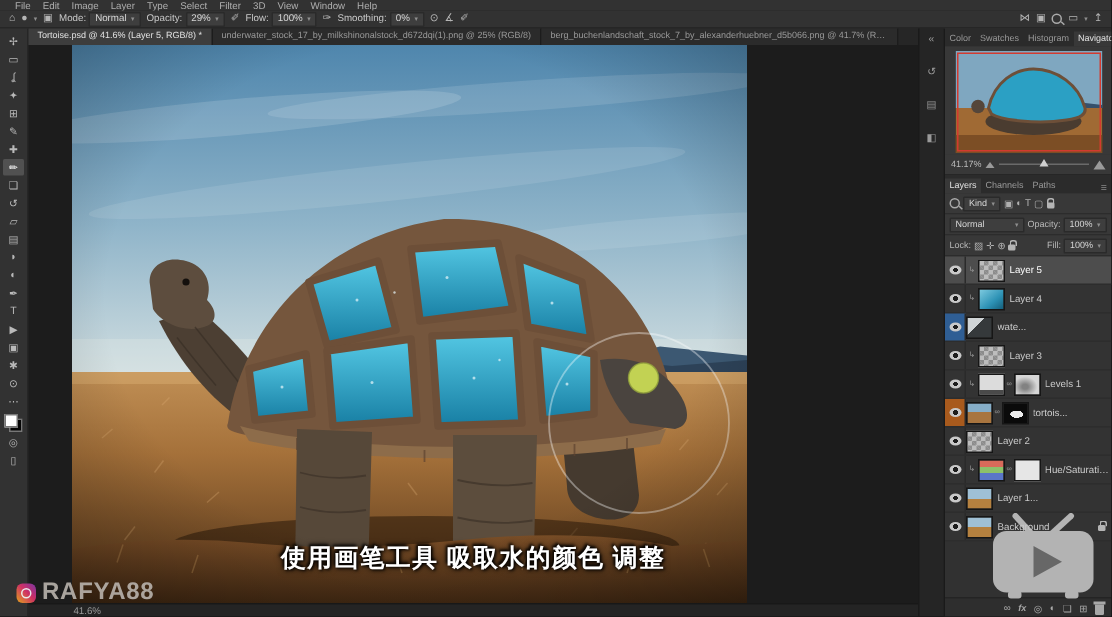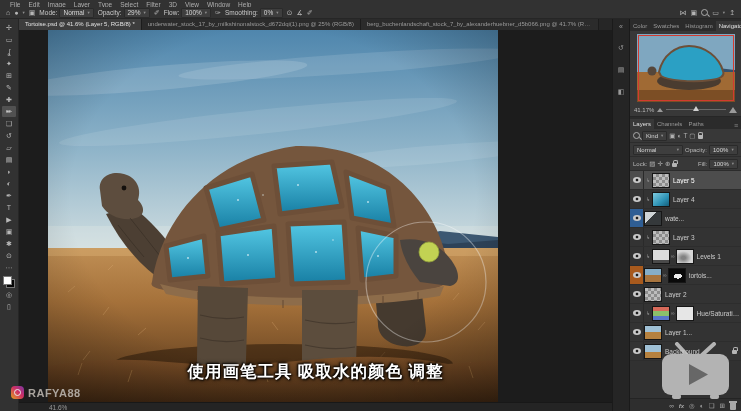--- a/index.html
+++ b/index.html
@@ -101,21 +101,21 @@
   .lockicon{width:5px;height:4px;background:#b5b5b5;border-radius:1px;position:relative;margin-top:2px;flex:none;}
   .lockicon::before{content:'';position:absolute;top:-3px;left:.5px;width:3px;height:3px;
                     border:1px solid #b5b5b5;border-bottom:none;border-radius:2px 2px 0 0;}
   .trashicon{width:6px;height:7px;background:#a8a8a8;border-radius:0 0 1px 1px;position:relative;margin-top:2px;}
   .trashicon::before{content:'';position:absolute;top:-2px;left:-1px;width:8px;height:1.5px;background:#a8a8a8;}
   
   .watermark{position:absolute;left:11px;top:386px;display:flex;align-items:center;gap:4px;opacity:.9;}
   .iglogo{width:13px;height:13px;border-radius:4px;position:relative;
           background:linear-gradient(45deg,#f5af19,#e1306c 55%,#833ab4);}
   .iglogo::after{content:'';position:absolute;inset:3px;border:1.5px solid #fff;border-radius:50%;}
-  .wmtext{font-size:11px;font-weight:bold;color:#b9b3ad;letter-spacing:.5px;}
+  .wmtext{font-size:16px;font-weight:bold;color:#b9b3ad;letter-spacing:.5px;}
   .tvoverlay{position:absolute;left:656px;top:341px;opacity:.88;}
 </style>
 </head>
 <body>
 
 <div id="app">
 
   <div class="menubar">
 
   <span>File</span>

